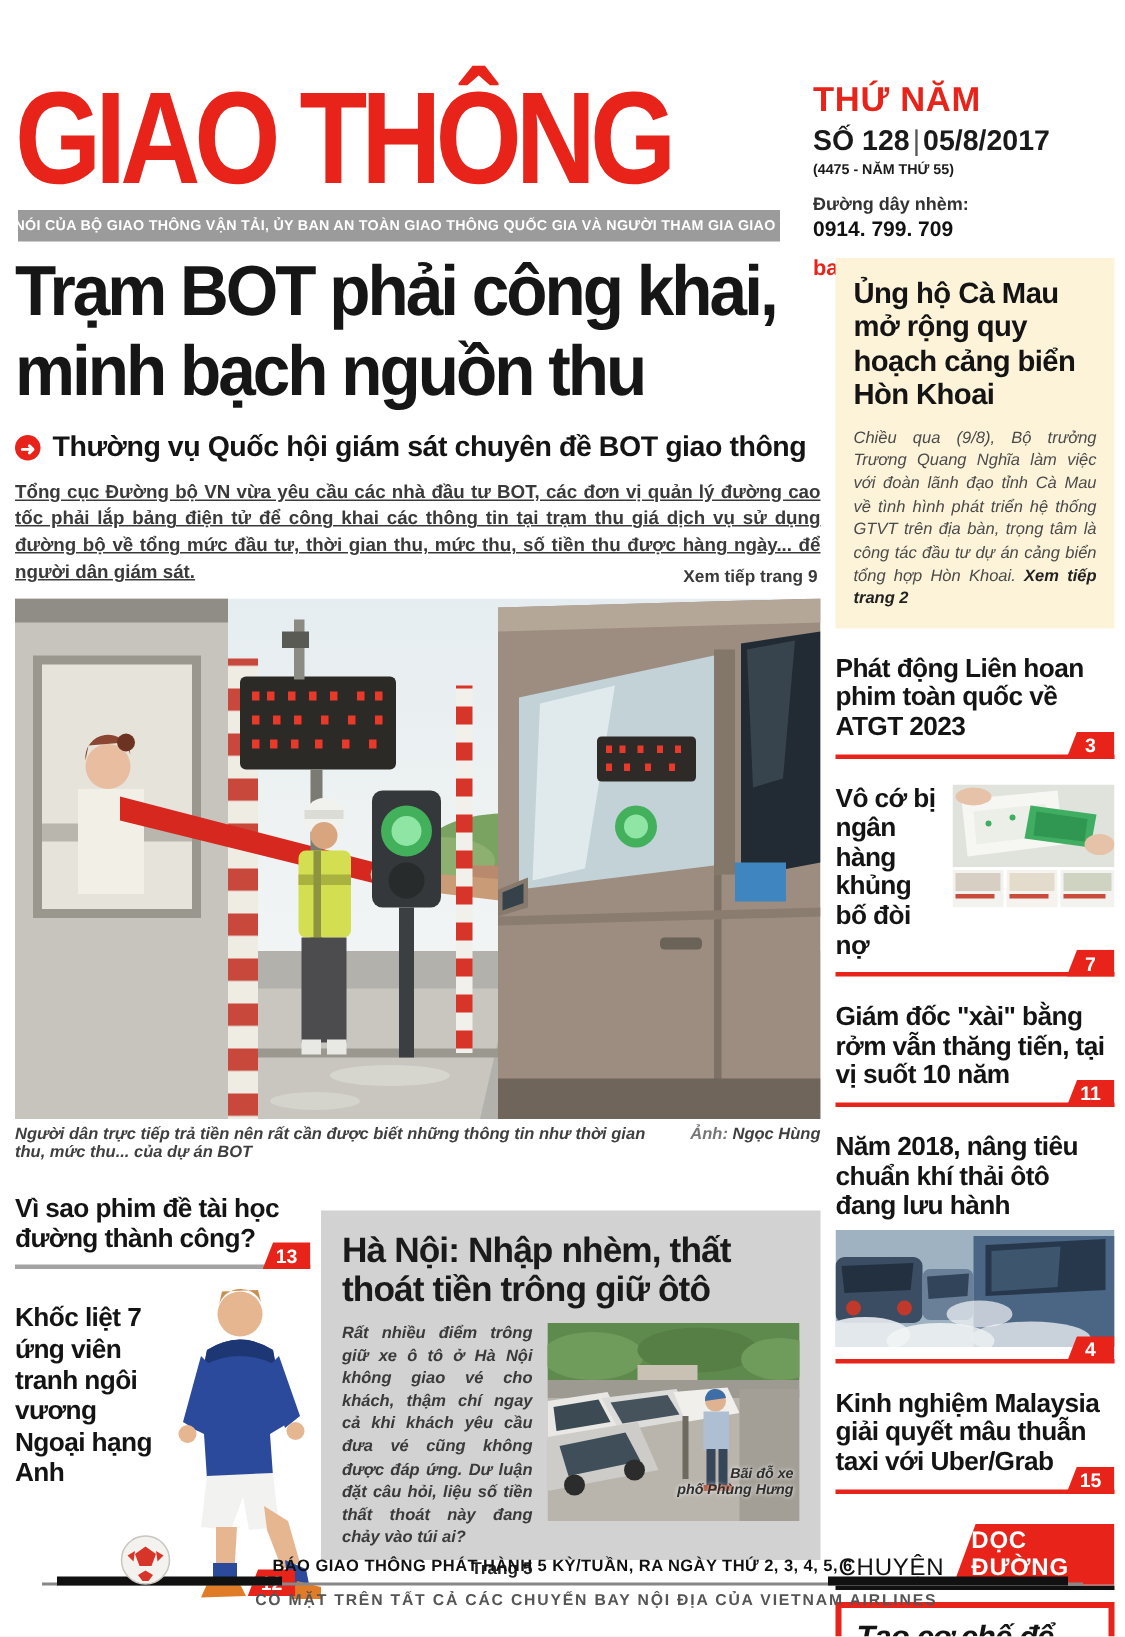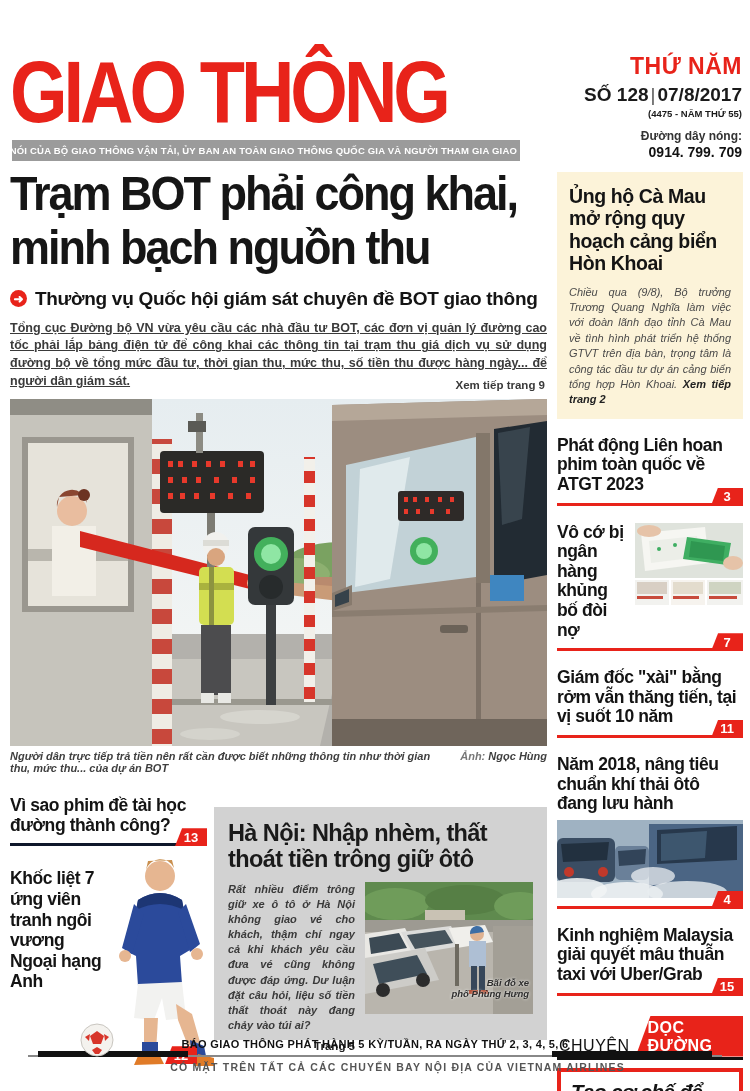--- a/index.html
+++ b/index.html
@@ -5,21 +5,21 @@
   * { margin:0; padding:0; box-sizing:border-box; }
   body { background:#e9e9e9; font-family:"Liberation Sans", sans-serif; }
   .page { position:relative; width:750px; height:1091px; margin:0 auto; background:#fff; overflow:hidden; }
 
   
   .logo { position:absolute; left:10px; top:42px; color:#e8231a; font-size:74px; font-weight:900;
           letter-spacing:-4px; transform:scaleY(1.18); transform-origin:top left; white-space:nowrap; }
   .tagline-bar { position:absolute; left:12px; top:140px; width:508px; height:21px; background:#9b9b9b;
           color:#fff; font-size:9.5px; font-weight:bold; display:flex; align-items:center; justify-content:center;
           letter-spacing:.2px; white-space:nowrap; }
-  .header-info { position:absolute; right:8px; top:52px; width:200px; text-align:right; line-height:1.25; }
+  .header-info { position:absolute; right:8px; top:52px; width:200px; text-align:left; line-height:1.25; }
   .hi-day { color:#e8231a; font-size:23px; font-weight:900; letter-spacing:.5px; }
   .hi-issue { color:#1a1a1a; font-size:19px; font-weight:900; margin-top:2px; }
   .hi-issue .sep { font-weight:400; color:#555; padding:0 2px; }
   .hi-note { color:#1a1a1a; font-size:9.5px; font-weight:bold; margin-top:1px; }
   .hi-hot-label { color:#333; font-size:12px; font-weight:bold; margin-top:10px; }
   .hi-hot { color:#111; font-size:14px; font-weight:900; }
   .hi-web { color:#e8231a; font-size:14.5px; font-weight:900; margin-top:8px; }
 
   
   .main-col { position:absolute; left:10px; top:168px; width:537px; }
@@ -58,21 +58,21 @@
   .kicker { display:flex; align-items:flex-end; margin-top:20px; border-bottom:3px solid #111; }
   .kicker-black { font-size:16px; font-weight:400; color:#111; letter-spacing:.5px; padding:3px 6px 2px 2px; }
   .kicker-red { background:#e8231a; color:#fff; font-size:16px; font-weight:900; letter-spacing:.5px;
           padding:3px 20px 2px 12px; clip-path:polygon(14% 0, 100% 0, 100% 100%, 0 100%); }
   .column-box { margin-top:8px; border:4px solid #e8231a; background:#fff; padding:9px 10px 10px; }
   .column-title { font-size:20.5px; font-weight:900; font-style:italic; color:#141414; line-height:1.1; letter-spacing:-.5px; }
 
   
   .bottom-row { position:absolute; left:10px; top:795px; width:537px; }
   .bl-left { position:absolute; left:0; top:0; width:197px; }
-  .bl-film { position:relative; border-bottom:3px solid #0f172a; padding-bottom:8px; }
+  .bl-film { position:relative; border-bottom:3px solid #a3a3a3; padding-bottom:8px; }
   .bl-title { font-size:17.5px; font-weight:900; color:#141414; line-height:1.15; letter-spacing:-.4px; }
   .bl-foot { position:relative; margin-top:22px; height:190px; }
   .bl-foot-title { width:100px; font-size:17.5px; font-weight:900; color:#141414; line-height:1.18; letter-spacing:-.4px; }
   .player { position:absolute; left:88px; top:-14px; width:120px; height:212px; }
   .flag-12 { position:absolute; right:10px; bottom:-6px; }
   .ball { position:absolute; left:70px; top:228px; width:34px; height:34px; z-index:5; }
 
   .gray-box { position:absolute; left:204px; top:12px; width:333px; height:233px; background:#d2d2d2; padding:13px 14px; }
   .gb-title { font-size:23.5px; font-weight:900; color:#1a1a1a; line-height:1.12; letter-spacing:-.6px; }
   .gb-flex { display:flex; gap:10px; margin-top:9px; }
@@ -96,24 +96,24 @@
 <body>
 
 <div class="page">
 
   <div class="logo">GIAO THÔNG</div>
   <div class="tagline-bar">TIẾNG NÓI CỦA BỘ GIAO THÔNG VẬN TẢI, ỦY BAN AN TOÀN GIAO THÔNG QUỐC GIA VÀ NGƯỜI THAM GIA GIAO THÔNG</div>
 
   <div class="header-info">
     <div class="hi-day">THỨ NĂM</div>
     <div class="hi-issue">
-      <span>SỐ 128</span><span class="sep">|</span><span>07/8/2017</span>
+      <span>SỐ 128</span><span class="sep">|</span><span>05/8/2017</span>
     </div>
     <div class="hi-note">(4475 - NĂM THỨ 55)</div>
-    <div class="hi-hot-label">Đường dây nóng:</div>
+    <div class="hi-hot-label">Đường dây nhèm:</div>
     <div class="hi-hot">0914. 799. 709</div>
     <div class="hi-web">baogiaothong.vn</div>
   </div>
 
   <div class="main-col">
     <div class="headline">
       <div>Trạm BOT phải công khai,</div>
       <div>minh bạch nguồn thu</div>
     </div>
     <div class="subhead-row">

